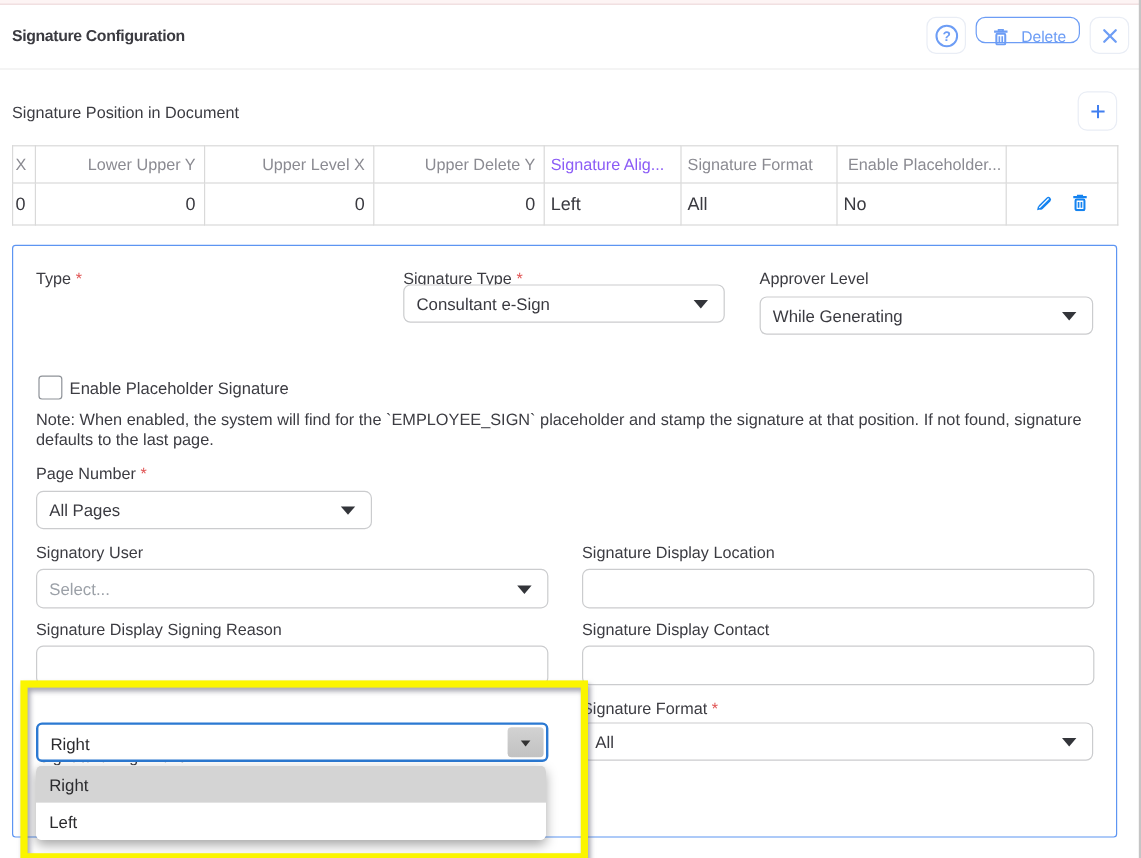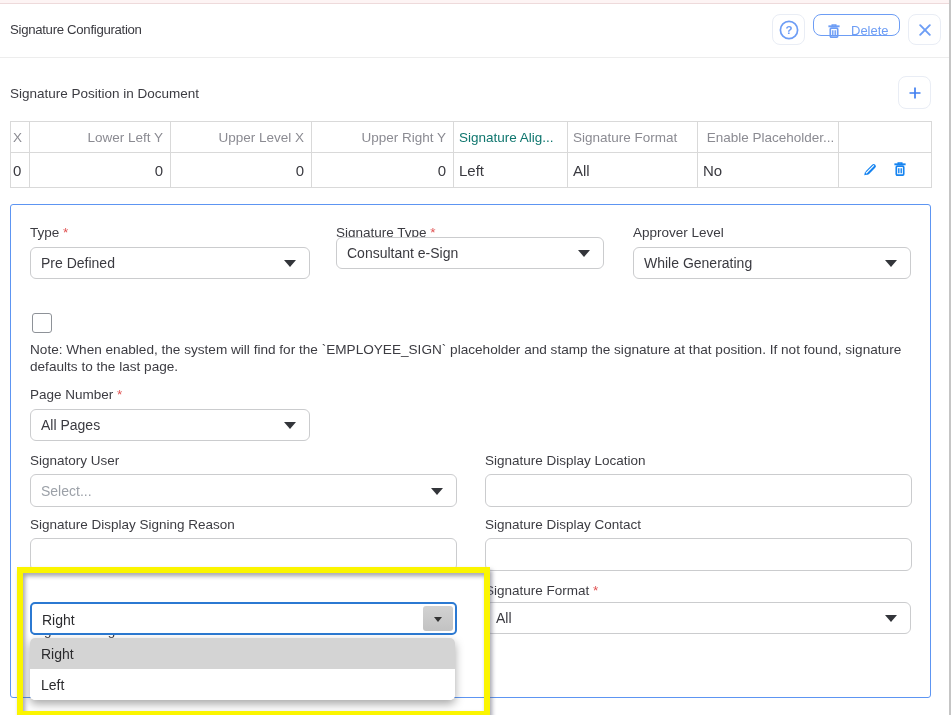--- a/index.html
+++ b/index.html
@@ -14,21 +14,21 @@
   .hbtn { position:absolute; background:#fff; border:1px solid #e9edf5; border-radius:8px; }
 </style>
 </head>
 <body>
 <div id="stage">
 
   <div class="abs" style="left:0;top:0;width:951px;height:4px;background:#fdf4f4;border-bottom:1px solid #eedadb;z-index:30;"></div>
 
   <div class="abs" style="right:0;top:0;width:2px;height:715px;background:#c5c5c5;z-index:30;"></div>
 
-  <div class="abs" style="left:10px;top:22px;font-size:13.2px;font-weight:normal;letter-spacing:-0.3px;color:#3a3a40;">Signature Configuration</div>
+  <div class="abs" style="left:10px;top:22px;font-size:13.2px;font-weight:bold;letter-spacing:-0.3px;color:#3a3a40;">Signature Configuration</div>
   <div class="abs" style="left:0;top:57px;width:951px;height:1px;background:#ededed;"></div>
 
   <div class="hbtn" style="left:772px;top:14px;width:33px;height:31px;">
     <svg width="20" height="20" viewBox="0 0 20 20" style="position:absolute;left:6px;top:5px;">
       <circle cx="10" cy="10" r="8.6" fill="none" stroke="#6d9df5" stroke-width="1.7"></circle>
       <text x="10" y="14.2" text-anchor="middle" font-size="11.5" font-weight="bold" fill="#6d9df5" font-family="Liberation Sans">?</text>
     </svg>
   </div>
 
   <div class="hbtn" style="left:813px;top:14px;width:87px;height:22px;border-color:#6d9df5;">
@@ -63,24 +63,24 @@
           <col style="width:141px">
           <col style="width:142px">
         <col style="width:114px">
           <col style="width:130px">
           <col style="width:141px">
           <col style="width:93px">
       </colgroup>
       <tbody>
           <tr style="height:31px;">
         <th class="th" style="border:1px solid #d9d9d9;font-weight:normal;color:#8b8b92;font-size:13.5px;text-align:left;padding-left:2px;">X</th>
-        <th style="border:1px solid #d9d9d9;font-weight:normal;color:#8b8b92;font-size:13.5px;text-align:right;padding-right:7px;">Lower Left Y</th>
+        <th style="border:1px solid #d9d9d9;font-weight:normal;color:#8b8b92;font-size:13.5px;text-align:right;padding-right:7px;">Lower Upper Y</th>
         <th style="border:1px solid #d9d9d9;font-weight:normal;color:#8b8b92;font-size:13.5px;text-align:right;padding-right:7px;">Upper Level X</th>
-        <th style="border:1px solid #d9d9d9;font-weight:normal;color:#8b8b92;font-size:13.5px;text-align:right;padding-right:7px;">Upper Right Y</th>
-        <th style="border:1px solid #d9d9d9;font-weight:normal;color:#0f766e;font-size:13.5px;text-align:left;padding-left:5px;">Signature Alig...</th>
+        <th style="border:1px solid #d9d9d9;font-weight:normal;color:#8b8b92;font-size:13.5px;text-align:right;padding-right:7px;">Upper Delete Y</th>
+        <th style="border:1px solid #d9d9d9;font-weight:normal;color:#8b5cf6;font-size:13.5px;text-align:left;padding-left:5px;">Signature Alig...</th>
         <th style="border:1px solid #d9d9d9;font-weight:normal;color:#8b8b92;font-size:13.5px;text-align:left;padding-left:5px;">Signature Format</th>
         <th style="border:1px solid #d9d9d9;font-weight:normal;color:#8b8b92;font-size:13.5px;text-align:center;padding-left:5px;">Enable Placeholder...</th>
         <th style="border:1px solid #d9d9d9;"></th>
       </tr>
       <tr style="height:34px;">
         <td style="border:1px solid #d9d9d9;font-size:15px;color:#3a3a40;padding-left:2px;">0</td>
         <td style="border:1px solid #d9d9d9;font-size:15px;color:#3a3a40;text-align:right;padding-right:7px;">0</td>
         <td style="border:1px solid #d9d9d9;font-size:15px;color:#3a3a40;text-align:right;padding-right:7px;">0</td>
         <td style="border:1px solid #d9d9d9;font-size:15px;color:#3a3a40;text-align:right;padding-right:7px;">0</td>
         <td style="border:1px solid #d9d9d9;font-size:15px;color:#3a3a40;padding-left:5px;">Left</td>
@@ -102,36 +102,33 @@
           </div>
         </td>
       </tr>
     </tbody>
       </table>
   </div>
 
   <div class="abs" style="left:10px;top:204px;width:921px;height:493.5px;border:1.5px solid #5d95f2;border-radius:3px;"></div>
 
   <div class="lbl" style="left:30px;top:225px;">Type <span class="star">*</span></div>
-  <div class="field" style="left:30px;top:247px;width:280px;height:32px;">
-      <div class="ftext">Pre Defined</div>
-      <div class="caret"></div>
-    </div>
   <div class="lbl" style="left:336px;top:225px;">Signature Type <span class="star">*</span></div>
   <div class="field" style="left:336px;top:237px;width:268px;height:32px;text-decoration:underline;">
       <div class="ftext">Consultant e-Sign</div>
       <div class="caret"></div>
     </div>
   <div class="lbl" style="left:633px;top:225px;">Approver Level</div>
   <div class="field" style="left:633px;top:247px;width:278px;height:32px;">
       <div class="ftext">While Generating</div>
       <div class="caret"></div>
     </div>
 
   <div class="abs" style="left:32px;top:313px;width:20px;height:20px;border:1.5px solid #8e9298;border-radius:3px;background:#fff;"></div>
+  <div class="abs" style="left:58px;top:316px;font-size:13.8px;color:#3c3c42;">Enable Placeholder Signature</div>
 
   <div class="abs" style="left:30px;top:341px;font-size:13.6px;line-height:17.3px;color:#3c3c42;white-space:nowrap;">Note: When enabled, the system will find for the `EMPLOYEE_SIGN` placeholder and stamp the signature at that position. If not found, signature<br>defaults to the last page.</div>
 
   <div class="lbl" style="left:30px;top:387px;">Page Number <span class="star">*</span></div>
   <div class="field" style="left:30px;top:409px;width:280px;height:32px;">
       <div class="ftext">All Pages</div>
       <div class="caret"></div>
     </div>
 
   <div class="lbl" style="left:30px;top:453px;">Signatory User</div>

